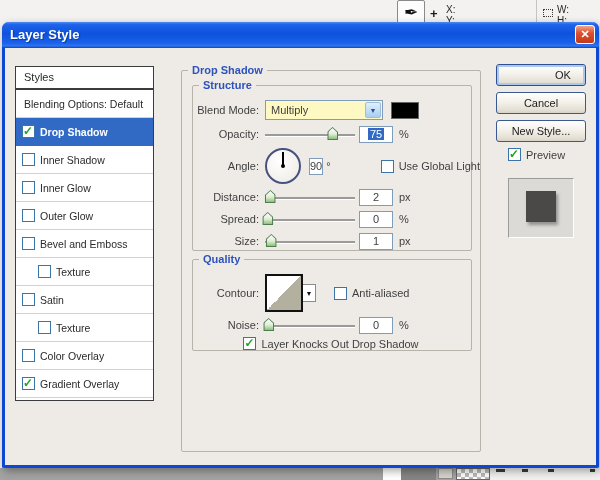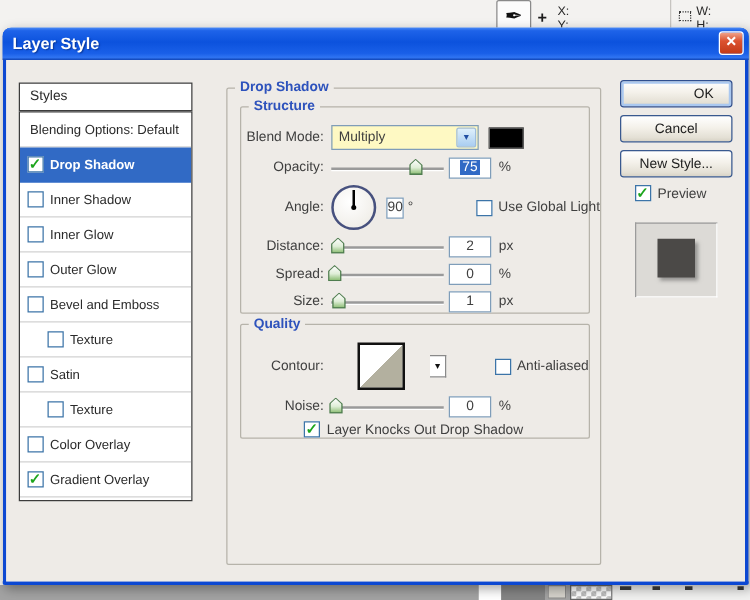--- a/index.html
+++ b/index.html
@@ -302,21 +302,21 @@
           <div class="num">
               <span>1</span>
             </div>
           <span class="unit">px</span>
         </div>
       </div>
 
       <div class="group quality-group">
         <span class="legend">Quality</span>
 
-        <div class="srow" style="height:42px;justify-content:space-between;">
+        <div class="srow" style="height:42px;">
           <span class="rlabel">Contour:</span>
           <div class="contour-thumb"></div>
           <div class="contour-arrow"><span>▼</span></div>
           <span class="cb-inline" style="margin-left:18px;">
             <span class="cb"></span>
             <span class="cbl">Anti-aliased</span>
           </span>
         </div>
 
         <div class="srow" style="height:22px;">

